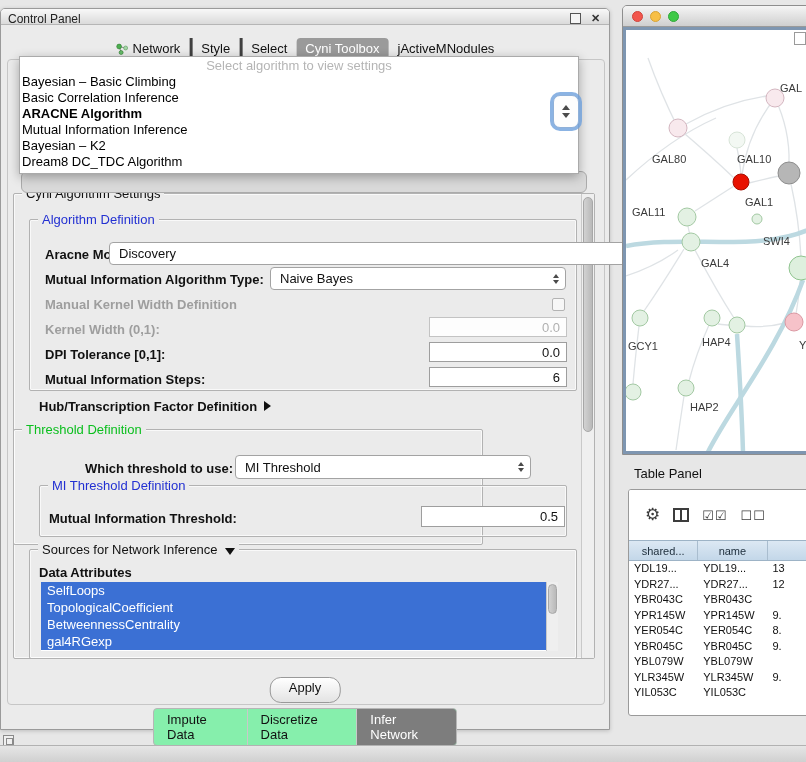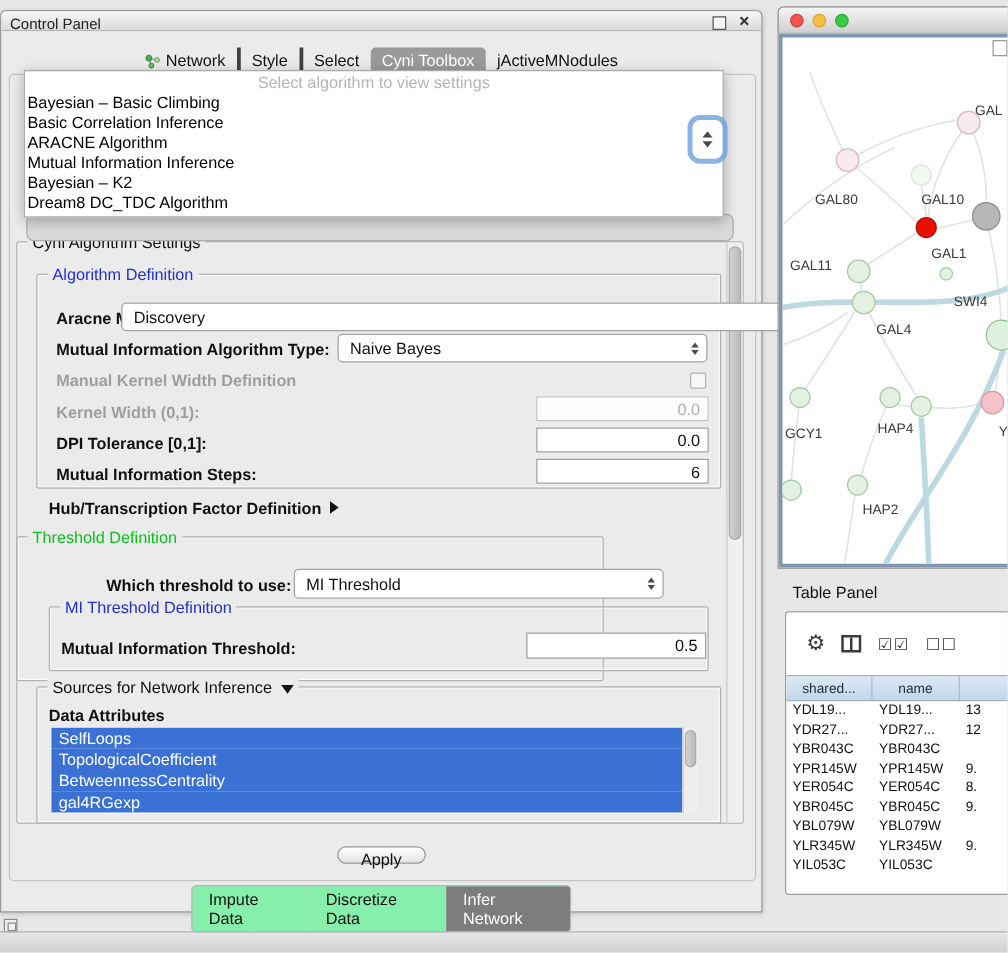--- a/index.html
+++ b/index.html
@@ -15,21 +15,21 @@
 .tab-bar{position:absolute;top:29px;left:50%;transform:translateX(-50%);display:flex;align-items:center;font-size:13px;white-space:nowrap;z-index:20}
 .tab{padding:3px 9px;display:flex;align-items:center;gap:4px;border-left:3px solid #404040}
 .tab:first-child{border-left:none}
 .tab.tab-selected{background:#9a9a9a;color:#fff;border-radius:4px;border-left:none}
 .tab.tab-selected+.tab{border-left:none}
 .tabico{display:inline-block}
 
 .popup{position:absolute;left:18px;top:47px;width:560px;height:118px;background:#fff;border:1px solid #aaa;box-shadow:0 3px 10px rgba(0,0,0,.3);z-index:50;font-size:13px;padding-top:1px}
 .popup-placeholder{color:#b5b5b5;text-align:center;height:16px;line-height:16px}
 .popup-item{height:16px;line-height:16px;padding-left:2px;color:#000}
-.popup-item-selected{font-weight:normal}
+.popup-item-selected{font-weight:bold}
 .combo-remnant{position:absolute;left:20px;top:162px;width:566px;height:22px;background:#d9d9d9;border:1px solid #ababab;border-radius:6px;z-index:5}
 .focus-stepper{position:absolute;left:552px;top:86px;width:26px;height:33px;background:#fdfdfd;border:1px solid #8fb0d8;border-radius:7px;box-shadow:0 0 0 3px rgba(110,160,220,.8);z-index:60;display:flex;flex-direction:column;align-items:center;justify-content:center;gap:3px}
 .tri-up{width:0;height:0;border-left:4px solid transparent;border-right:4px solid transparent;border-bottom:5px solid #4a4a4a}
 .tri-down{width:0;height:0;border-left:4px solid transparent;border-right:4px solid transparent;border-top:5px solid #4a4a4a}
 
 .group{position:absolute;border:1px solid #b2b2b2;border-radius:2px;box-shadow:inset 0 0 0 1px rgba(255,255,255,.7)}
 .group-title{position:absolute;top:-8px;left:8px;background:#ebebeb;padding:0 4px;font-size:13px;line-height:15px;white-space:nowrap;color:#111}
 .group-title.blue{color:#2230d2}
 .group-title.green{color:#0bbf1e}
 .lbl{position:absolute;font-size:13px;font-weight:bold;white-space:nowrap;line-height:16px;color:#111}
@@ -41,21 +41,21 @@
 .combo .stepper .tri-down{border-left-width:3.5px;border-right-width:3.5px;border-top-width:4.5px}
 .field{position:absolute;background:#fff;border:1px solid #9e9e9e;font-size:13px;display:flex;align-items:center;justify-content:flex-end;padding:0 6px}
 .field.disabled{color:#b0b0b0;border-color:#c3c3c3;background:#fdfdfd}
 .checkbox{position:absolute;width:13px;height:13px;background:#f7f7f7;border:1px solid #b3b3b3;border-radius:2px}
 .tri-right{display:inline-block;width:0;height:0;border-top:5px solid transparent;border-bottom:5px solid transparent;border-left:7px solid #111;margin-left:7px}
 .tri-down-solid{display:inline-block;width:0;height:0;border-left:5px solid transparent;border-right:5px solid transparent;border-top:7px solid #111;margin-left:7px;position:relative;top:1px}
 .scrollbar-v{position:absolute;background:#efefef;border-left:1px solid #c9c9c9}
 .scroll-thumb{position:absolute;left:1px;right:1px;border-radius:6px;background:linear-gradient(90deg,#d2d2d2,#b9b9b9);border:1px solid #a7a7a7}
 .attr-list{position:absolute;background:#fff;overflow:hidden}
 .attr-item{height:17px;line-height:17px;background:#3b70d4;color:#fff;font-size:13px;padding-left:6px}
-.btn{position:absolute;left:50%;transform:translateX(-50%);height:14px;padding:0 18px;border:1px solid #999;border-radius:11px;background:linear-gradient(#ffffff,#e3e3e3);font-size:13px;line-height:20px}
+.btn{position:absolute;left:50%;transform:translateX(-50%);height:26px;padding:0 18px;border:1px solid #999;border-radius:11px;background:linear-gradient(#ffffff,#e3e3e3);font-size:13px;line-height:20px}
 .seg-bar{position:absolute;left:50%;transform:translateX(-50%);display:flex;border:1px solid #b6b6b6;border-radius:4px;background:#86efac;overflow:hidden;font-size:13px}
 .seg{padding:3px 13px;border-left:1px solid #c9c9c9}
 .seg:first-child{border-left:none}
 .seg.seg-selected{background:#7d7d7d;color:#fff}
 
 .net-window{position:absolute;left:622px;top:5px;width:195px;height:450px;border:1px solid #8e8e8e;border-radius:5px 5px 0 0;background:#cfcfcf}
 .net-titlebar{height:21px;background:linear-gradient(#f5f5f5,#cfcfcf);border-bottom:1px solid #9a9a9a;border-radius:4px 4px 0 0;display:flex;align-items:center;padding-left:9px;gap:7px}
 .light{width:11px;height:11px;border-radius:50%}
 .light.red{background:#f2564d;border:1px solid #d0443c}
 .light.yellow{background:#f7bf46;border:1px solid #d8a336}
@@ -143,21 +143,21 @@
     <span class="group-title">Cyni Algorithm Settings</span>
   </div>
   <div class="scrollbar-v" style="left:580px;top:185px;width:13px;height:464px">
     <div class="scroll-thumb" style="top:3px;height:235px"></div>
   </div>
 
   <div class="group" style="left:28px;top:210px;width:548px;height:172px">
     <span class="group-title blue">Algorithm Definition</span>
   </div>
   <div class="lbl" style="left:44px;top:238px">Aracne Mode:</div>
-  <div class="combo" style="left:96px;top:233px;width:544px;height:23px">
+  <div class="combo" style="left:108px;top:233px;width:544px;height:23px">
     <span>Discovery</span>
     <span class="stepper">
         <span class="tri-up"></span>
         <span class="tri-down"></span>
       </span>
   </div>
   <div class="lbl" style="left:44px;top:263px">Mutual Information Algorithm Type:</div>
   <div class="combo" style="left:269px;top:258px;width:296px;height:23px">
     <span>Naive Bayes</span>
     <span class="stepper">

